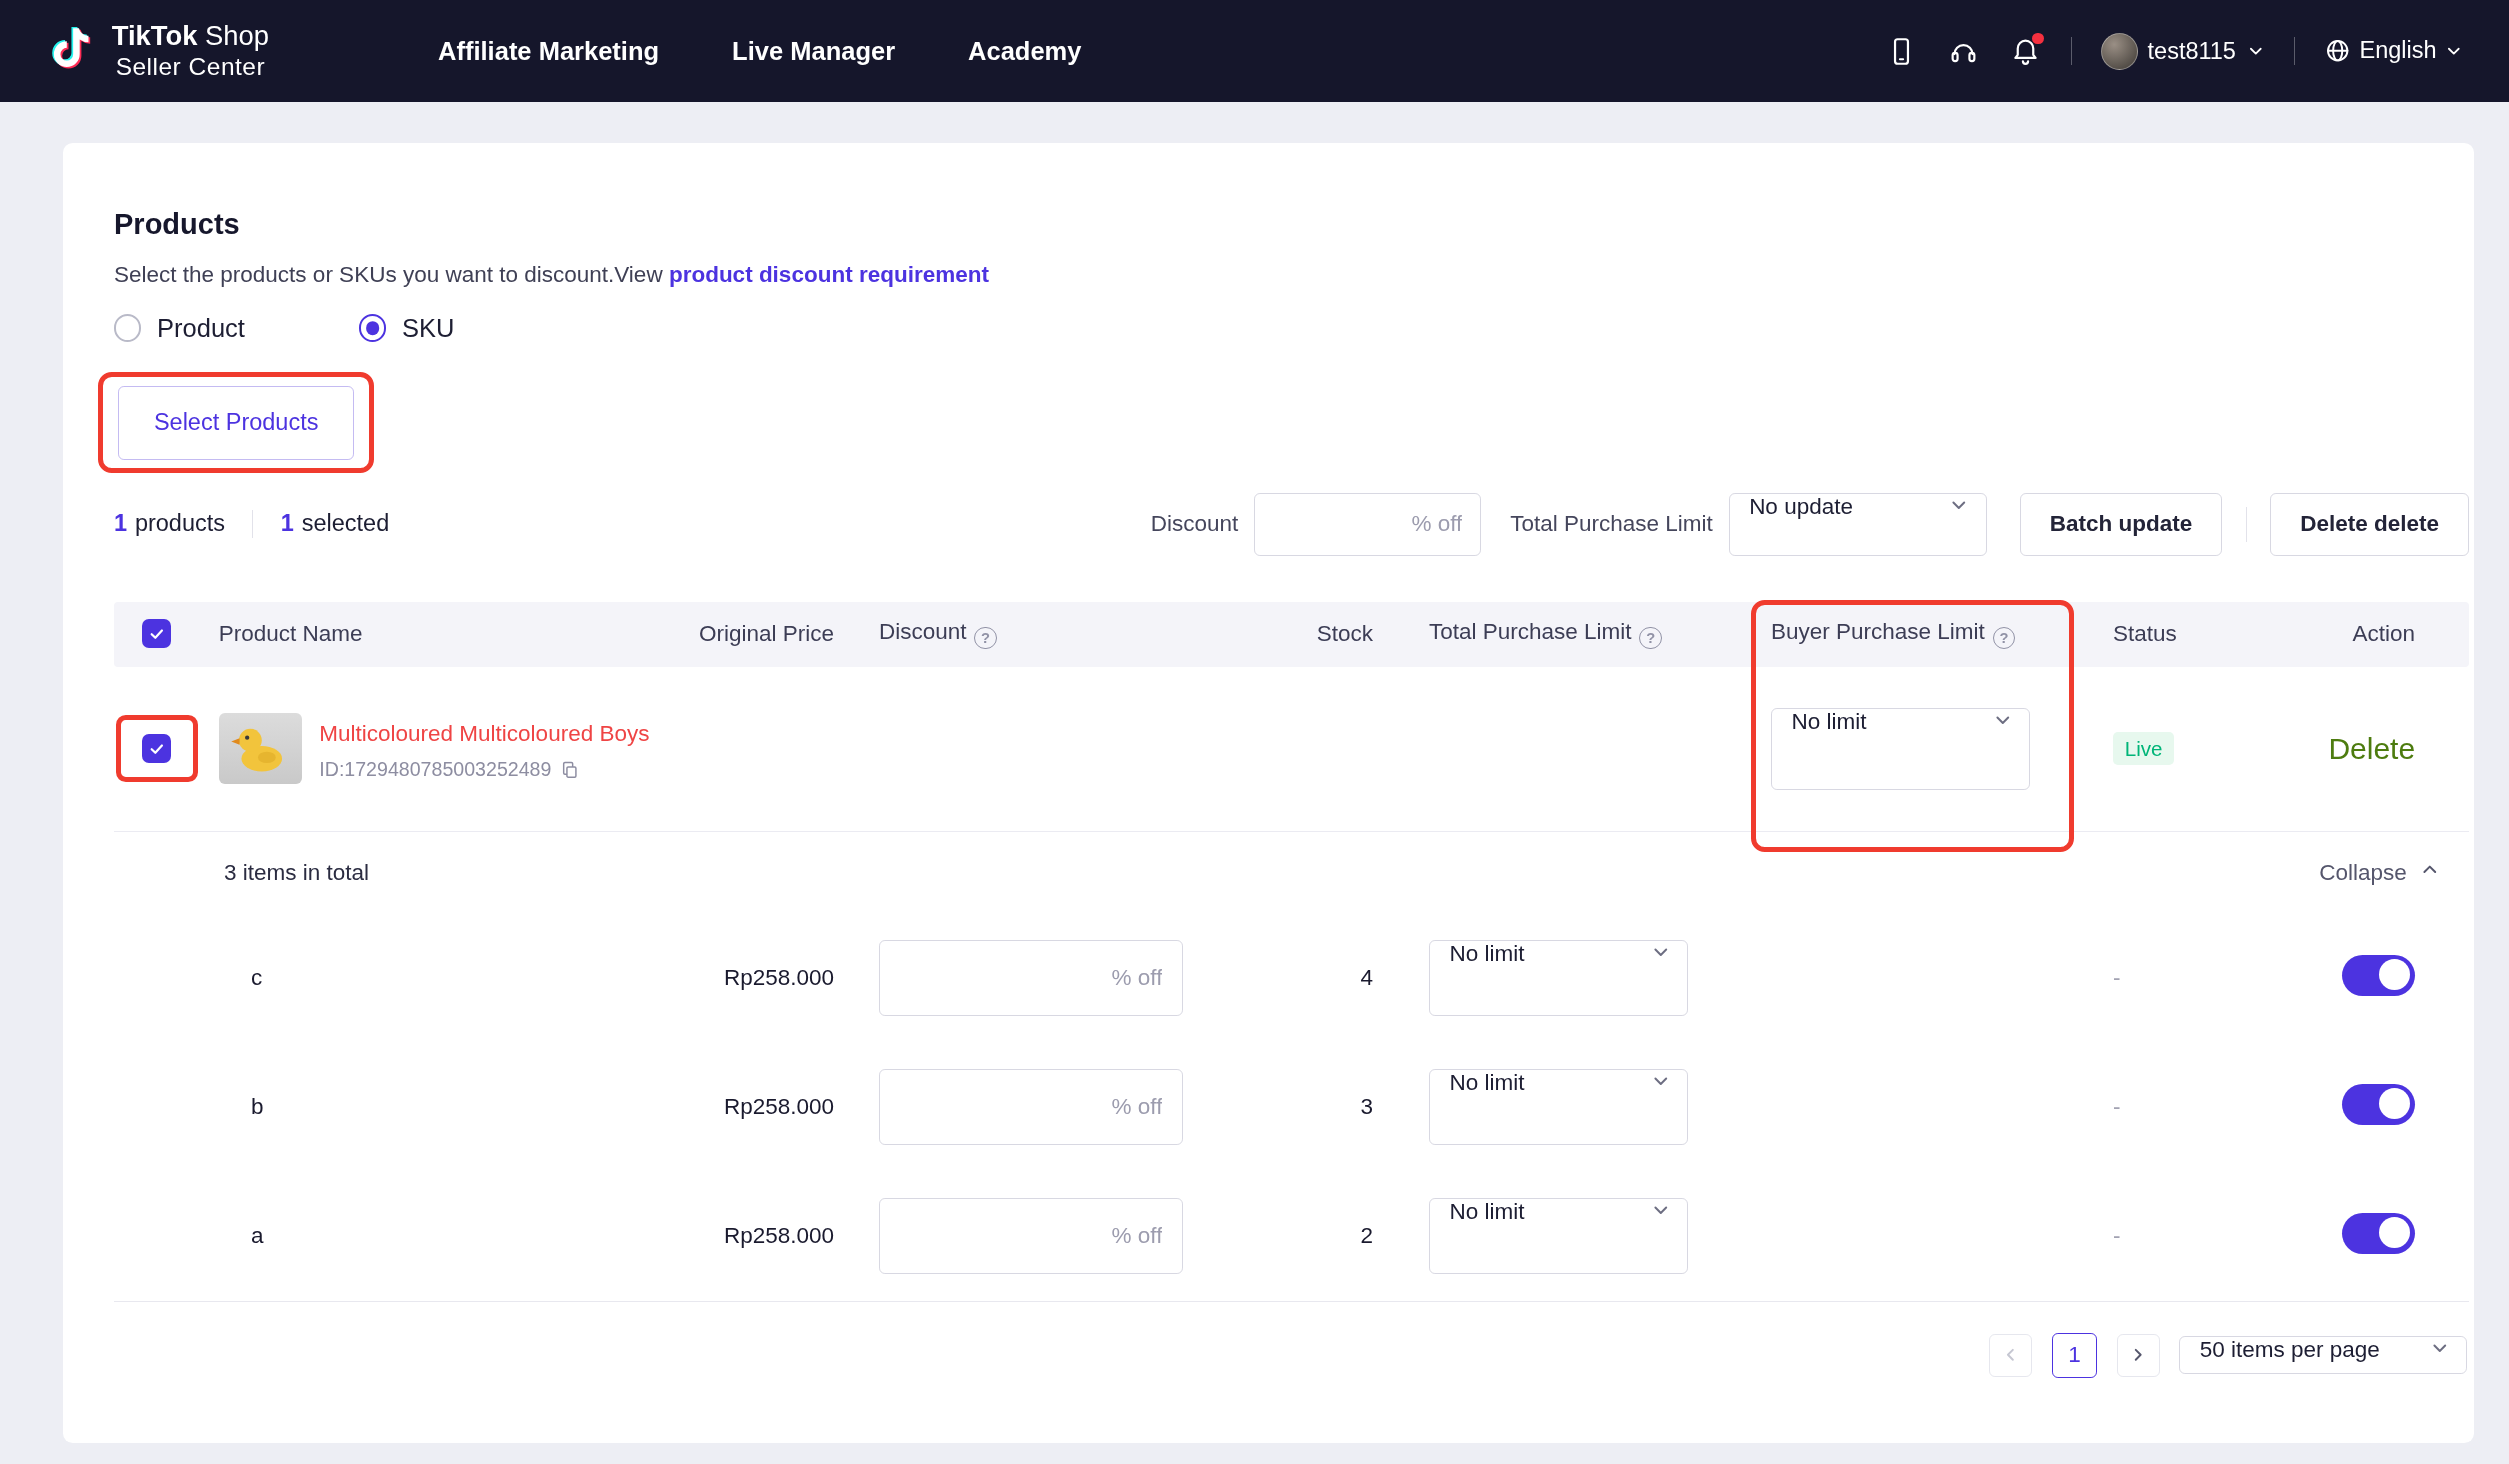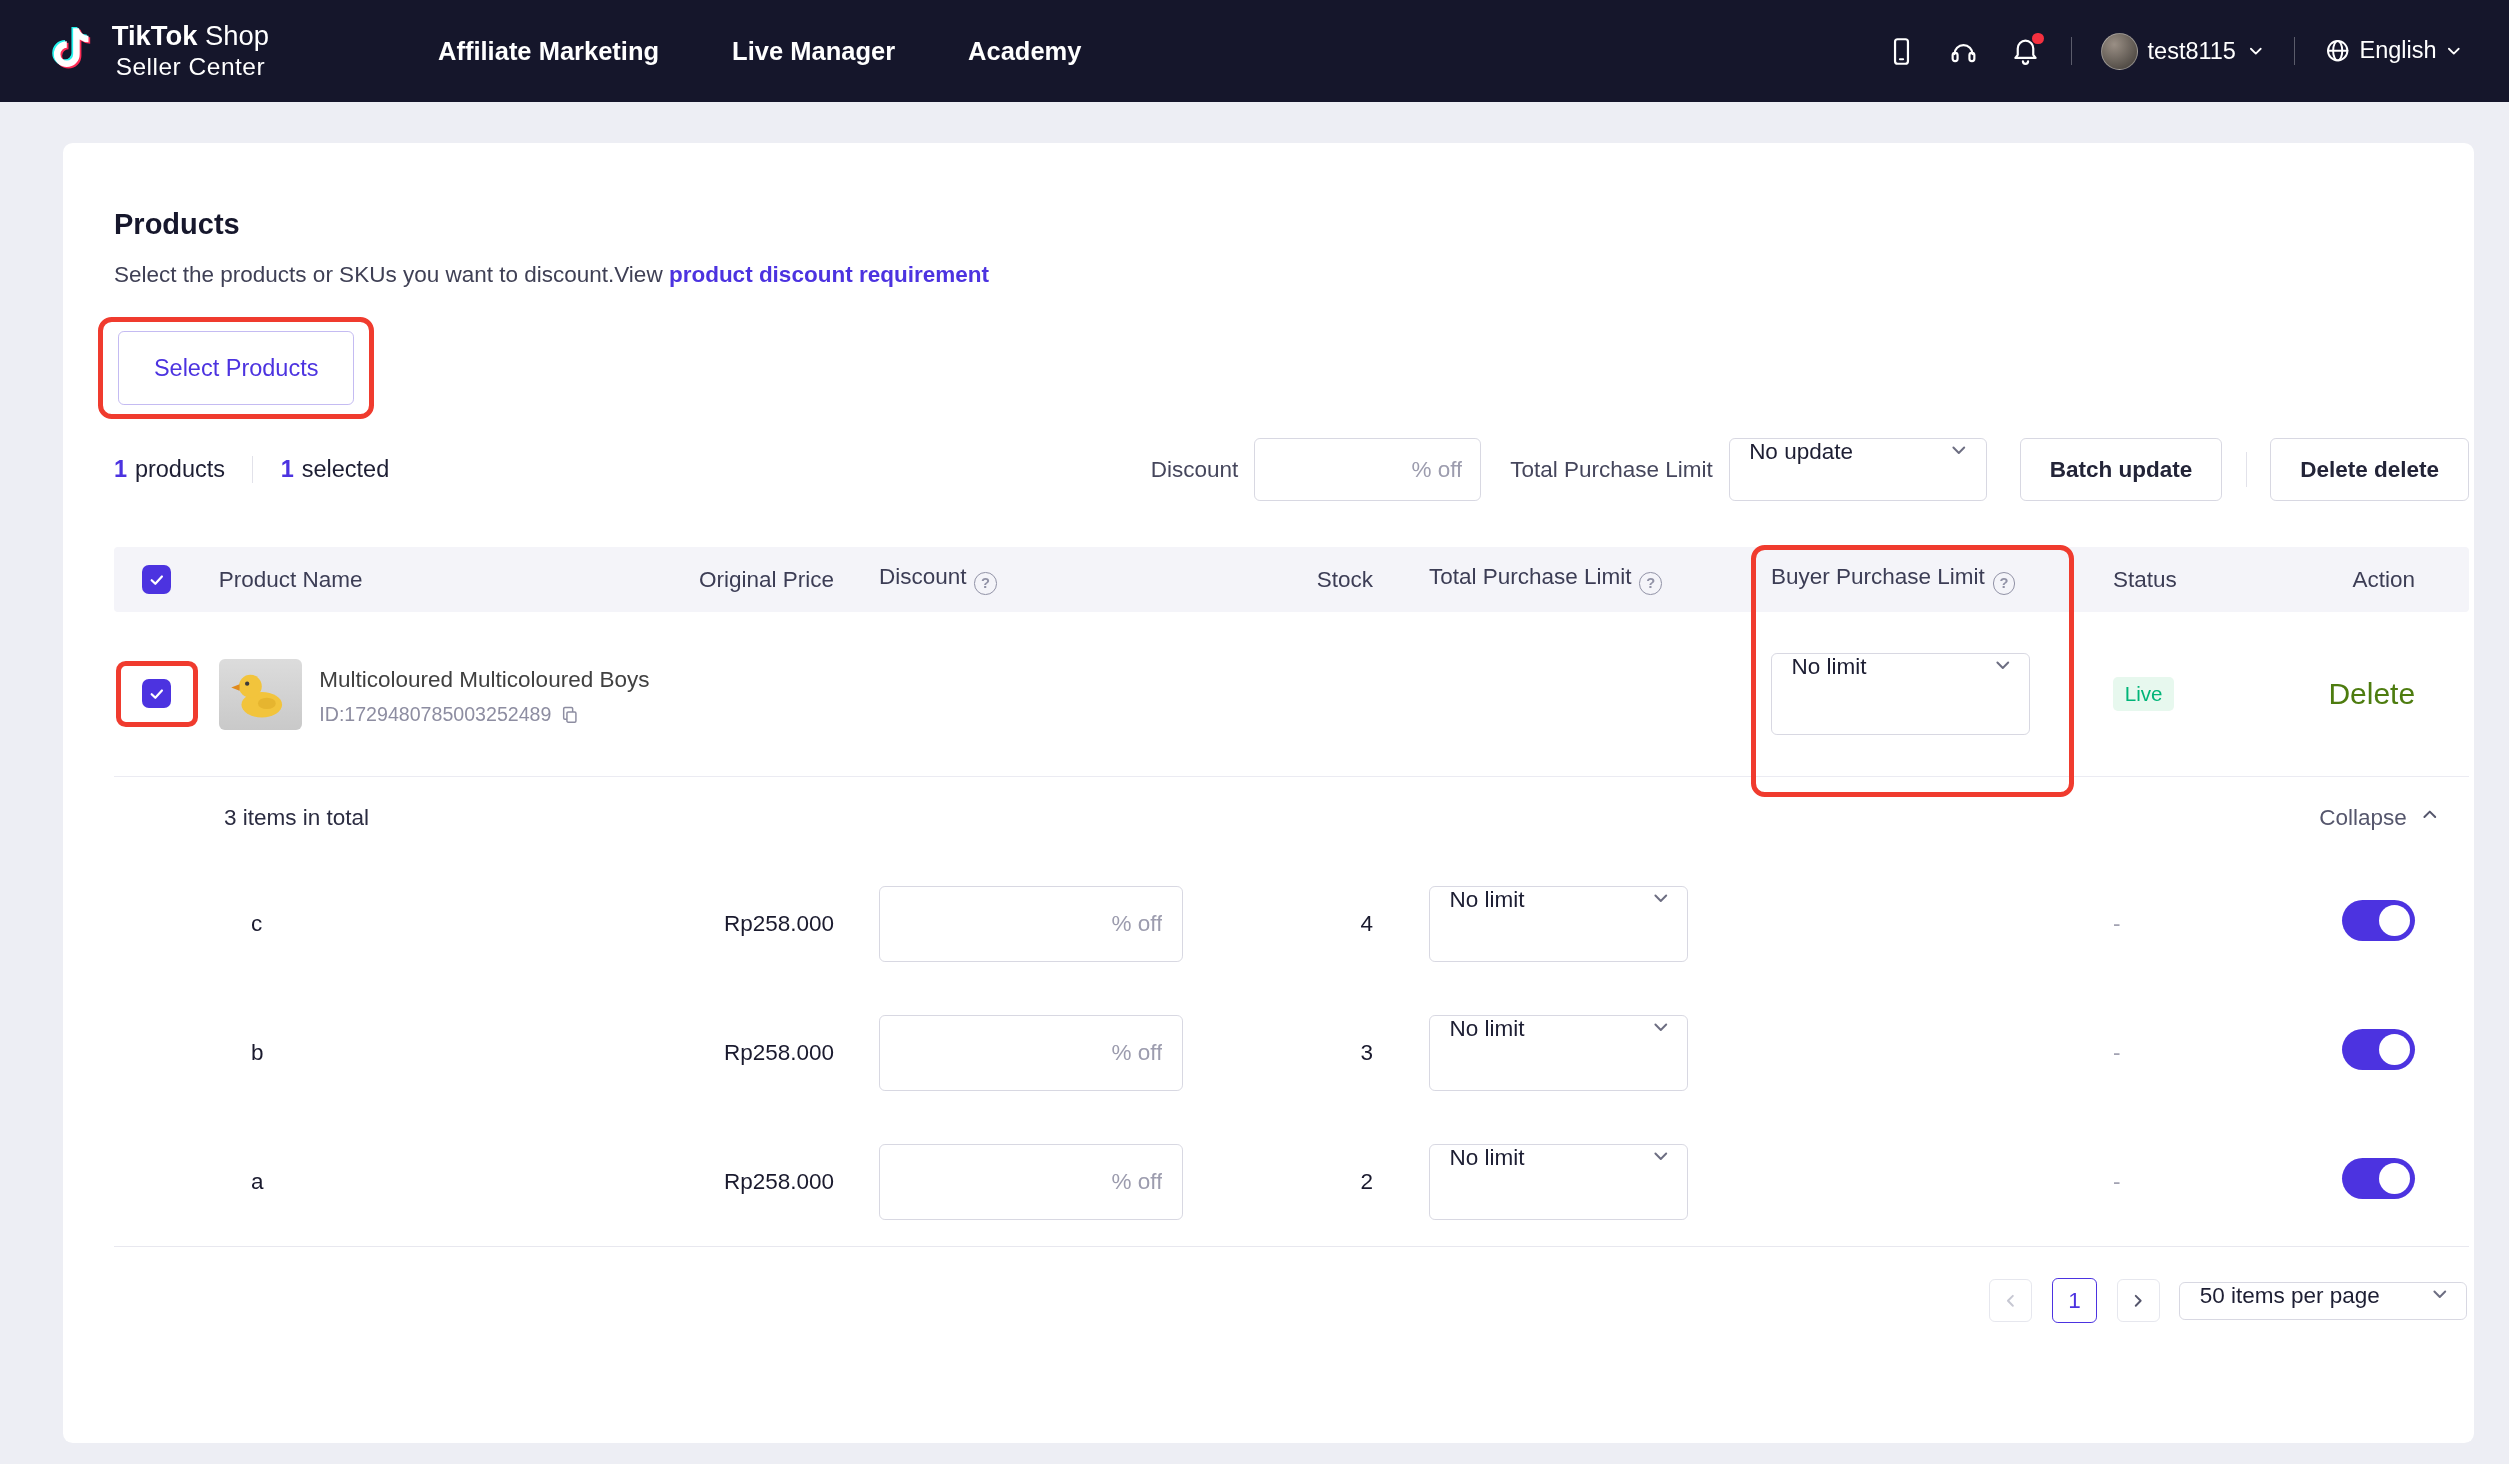--- a/index.html
+++ b/index.html
@@ -107,21 +107,21 @@
     align-items: center; justify-content: center; cursor: pointer; }
   .checkbox svg { stroke: #fff; fill: none; stroke-width: 3; stroke-linecap: round; stroke-linejoin: round; }
 
   .prow { height: 165px; border-bottom: 1px solid #ebebf2; }
   .cb-wrap { position: relative; display: inline-block; }
   .ann-checkbox { left: -26.5px; right: -26.5px; top: -18.6px; bottom: -18.6px; border-radius: 9.8px; }
   .prod-cell { display: flex; align-items: center; gap: 17.6px; }
   .prod-img { width: 83px; height: 71px; border-radius: 5.9px; background: linear-gradient(#dcdcdc, #c9c9c9);
     display:flex; align-items:center; justify-content:center; flex: 0 0 auto; }
   .prod-info { width: 338px; }
-  .prod-name { font-size: 22.5px; line-height: 36px; color: #404040; word-break: break-all; }
+  .prod-name { font-size: 22.5px; line-height: 36px; color: #ef4444; word-break: break-all; }
   .prod-id { margin-top: 5.9px; font-size: 19.6px; color: #8d8da1; display: flex; align-items: center; gap: 8.8px; white-space: nowrap; }
   .copy-ic { display: inline-flex; cursor: pointer; }
   .copy-ic svg { stroke: #8d8da1; fill: none; stroke-width: 1.8; stroke-linejoin: round; }
   .dd-table { width: 259px; height: 82px; }
   .dd-row { width: 259px; height: 76px; }
   .status-badge { display: inline-block; background: #e7f8ee; color: #00b578; font-size: 20.6px;
     padding: 4.9px 11.8px; border-radius: 4.9px; }
   .delete-link { color: #4d7c0f; font-size: 30px; font-weight: 500; text-decoration: none; cursor: pointer; }
   .ann-bpl { left: 1637px; top: -2px; width: 323px; height: 252px; }
 
@@ -229,20 +229,30 @@
 
 <div class="card">
   <div class="card-inner">
 
     <div class="page-title">Products</div>
     <div class="subtitle">
       <span>Select the products or SKUs you want to discount.View</span>
       <a>product discount requirement</a>
     </div>
 
+    <div class="radio-row">
+      <div class="radio-opt">
+        <span class="radio"></span>
+        <span>Product</span>
+      </div>
+      <div class="radio-opt">
+        <span class="radio checked"></span>
+        <span>SKU</span>
+      </div>
+    </div>
 
     <div class="select-products-wrap">
       <button class="select-products-btn">Select Products</button>
       <div class="annotation ann-select"></div>
     </div>
 
     
     <div class="toolbar-row">
       <div class="stats">
         <span class="num">1</span>

